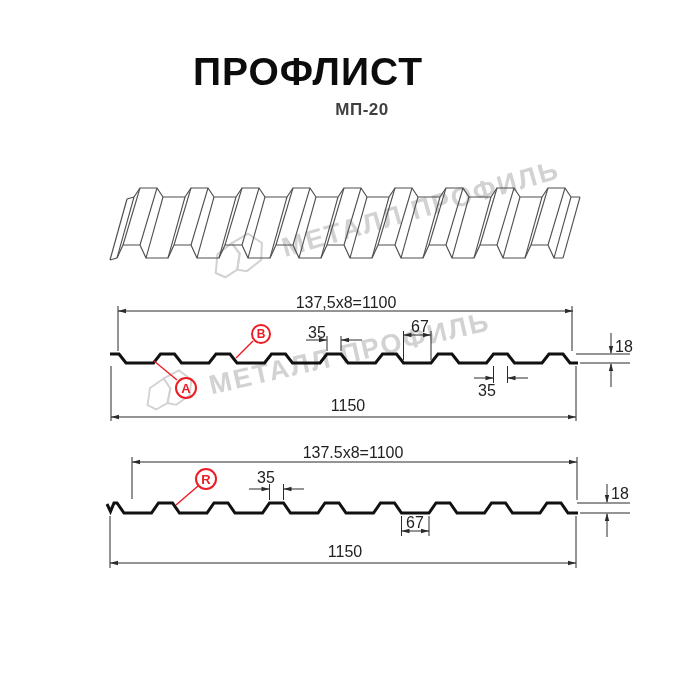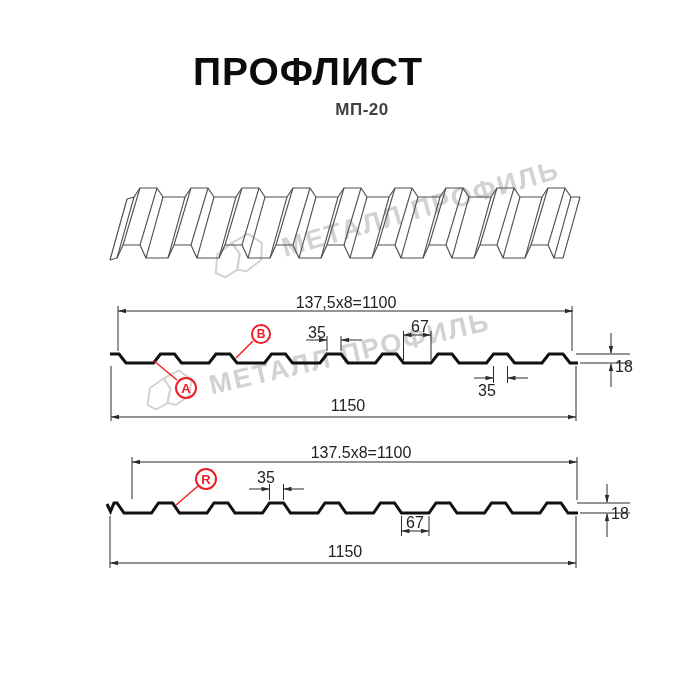--- a/index.html
+++ b/index.html
@@ -6,21 +6,21 @@
   .page{position:relative;width:700px;height:700px;background:#ffffff;overflow:hidden;
         font-family:"Liberation Sans",sans-serif;}
   .title{position:absolute;left:0;top:50px;width:616px;text-align:center;
          font-size:39px;font-weight:800;letter-spacing:1px;color:#0c0c0c;z-index:3;}
   .subtitle{position:absolute;left:0;top:100px;width:700px;text-align:center;
          font-size:17px;font-weight:700;letter-spacing:.5px;color:#404040;z-index:3;padding-left:12px;}
   .footer{position:absolute;left:0;top:613px;width:700px;text-align:center;
          font-size:16px;font-weight:600;letter-spacing:1px;color:#3a3a3a;z-index:3;}
   .lbl{position:absolute;transform:translate(-50%,-50%);font-size:16px;color:#222;
        white-space:nowrap;z-index:3;background:transparent;}
-  .lbl.left{transform:translate(0,-50%);margin-top:20px;}
+  .lbl.left{transform:translate(0,-50%);}
   .marker{position:absolute;border:2px solid #ed1c24;color:#ed1c24;border-radius:50%;
           display:flex;align-items:center;justify-content:center;font-weight:700;
           z-index:4;box-sizing:border-box;background:transparent;}
   .watermark{position:absolute;display:flex;align-items:center;gap:9px;color:#d2d2d2;
              font-weight:700;font-size:27px;letter-spacing:2px;white-space:nowrap;z-index:0;}
   svg.linework{position:absolute;left:0;top:0;z-index:2;}
   .wm-logo{flex:0 0 auto;}
 </style>
 </head>
 <body>
@@ -157,20 +157,20 @@
 
   <div class="lbl" style="left:346px;top:303px;">137,5x8=1100</div>
   <div class="lbl" style="left:317px;top:333px;">35</div>
   <div class="lbl" style="left:420px;top:327px;">67</div>
   <div class="lbl left" style="left:615px;top:347px;">18</div>
   <div class="lbl" style="left:487px;top:391px;">35</div>
   <div class="lbl" style="left:348px;top:406px;">1150</div>
   <div class="marker" style="left:175px;top:377px;width:22px;height:22px;font-size:13px;">A</div>
   <div class="marker" style="left:251px;top:324px;width:20px;height:20px;font-size:12px;">B</div>
 
-  <div class="lbl" style="left:361px;top:453px;">137.5x8=1100</div>
+  <div class="lbl" style="left:353px;top:453px;">137.5x8=1100</div>
   <div class="lbl" style="left:266px;top:478px;">35</div>
   <div class="lbl" style="left:415px;top:523px;">67</div>
   <div class="lbl left" style="left:611px;top:494px;">18</div>
   <div class="lbl" style="left:345px;top:552px;">1150</div>
   <div class="marker" style="left:195px;top:468px;width:22px;height:22px;font-size:13px;">R</div>
 
 </div>
 
 </body></html>

